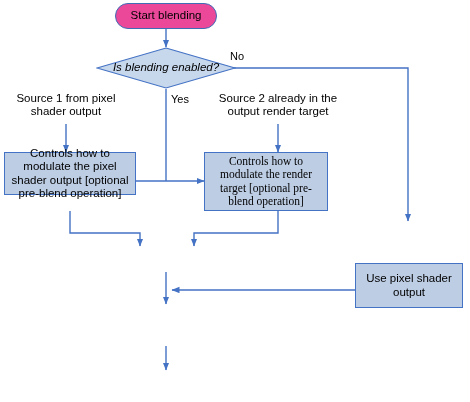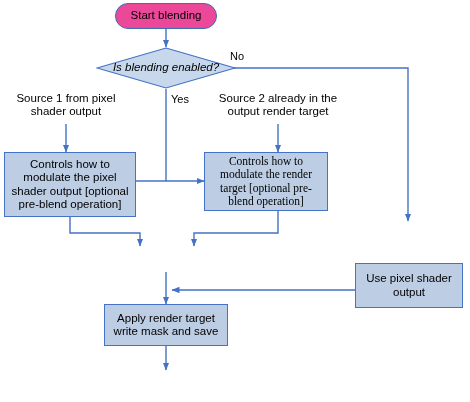--- a/index.html
+++ b/index.html
@@ -129,31 +129,28 @@
   </div>
 
   <div class="edge-label" style="left:171px; top:93px;">Yes</div>
 
   <div class="edge-label" style="left:230px; top:50px;">No</div>
 
   <div class="annotation" style="left:4px; top:92px; width:124px;">Source 1 from pixel shader output</div>
 
   <div class="annotation" style="left:216px; top:92px; width:124px;">Source 2 already in the output render target</div>
 
-  <div class="node process" style="left:4px; top:152px; width:132px; height:65px; padding:0 1px;">
+  <div class="node process" style="left:4px; top:152px; width:132px; height:43px; padding:0 1px;">
     <span>Controls how to modulate the pixel shader output [optional pre-blend operation]</span>
   </div>
 
   <div class="node process" style="left:204px; top:152px; width:124px; height:59px; padding:0 3px;font-family:Liberation Serif, serif;">
     <span>Controls how to modulate the render target [optional pre-blend operation]</span>
   </div>
 
 
   <div class="node process" style="left:355px; top:221px; width:108px; height:45px; padding:0 6px;margin-top:42px;">
     <span>Use pixel shader output</span>
   </div>
 
-  <div class="node process" style="left:104px; top:304px; width:124px; height:42px; padding:0 5px;">
-    <span>Apply render target write mask and save</span>
-  </div>
 
 
 </div>
 
 </body></html>

